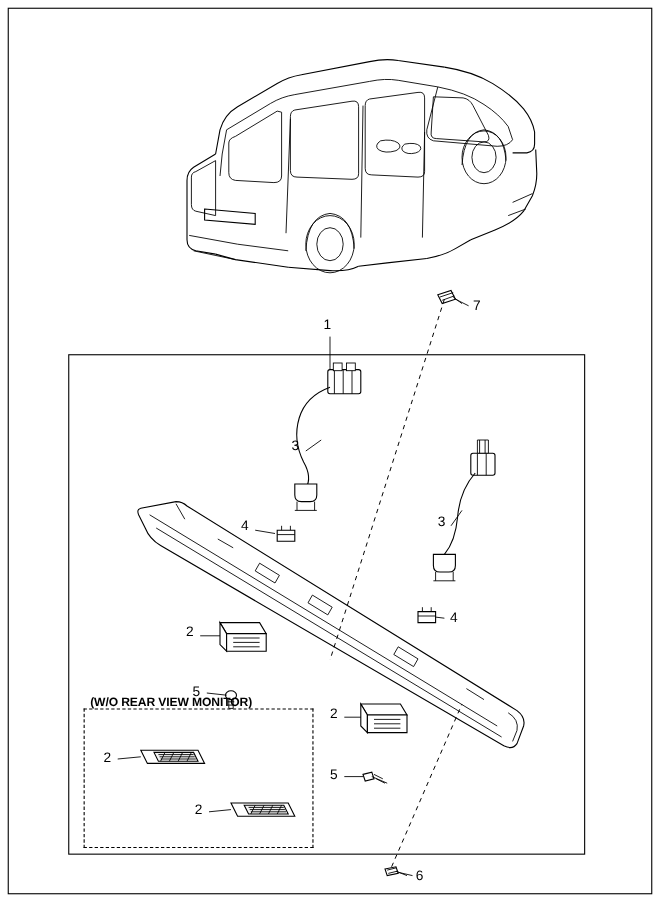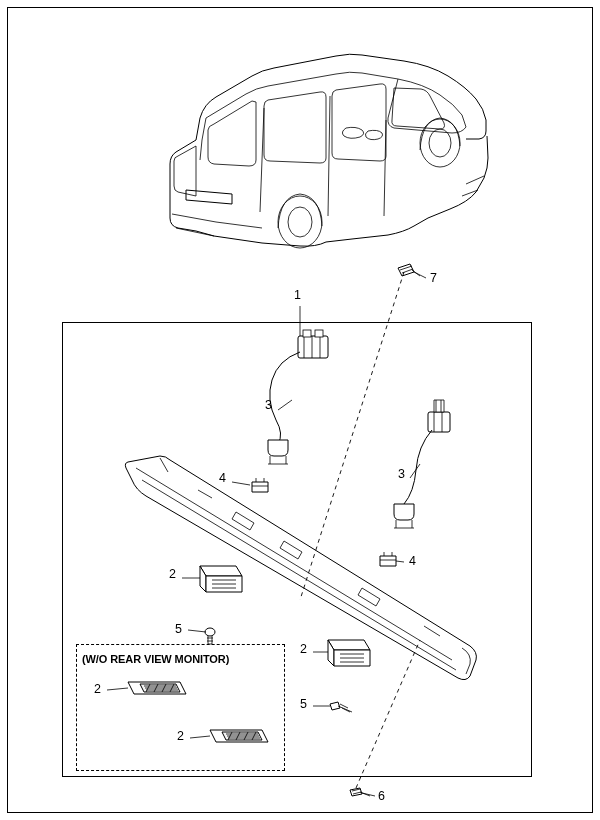--- a/index.html
+++ b/index.html
@@ -262,15 +262,15 @@
   <div class="label" style="left:219px; top:472px;">4</div>
   <div class="label" style="left:409px; top:555px;">4</div>
   <div class="label" style="left:169px; top:568px;">2</div>
   <div class="label" style="left:175px; top:623px;">5</div>
   <div class="label" style="left:300px; top:643px;">2</div>
   <div class="label" style="left:300px; top:698px;">5</div>
   <div class="label" style="left:94px; top:683px;">2</div>
   <div class="label" style="left:177px; top:730px;">2</div>
   <div class="label" style="left:378px; top:790px;">6</div>
 
-  <div class="note-label" style="left:82px; top:653px;text-align:right;">(W/O REAR VIEW MONITOR)</div>
+  <div class="note-label" style="left:82px; top:633px;text-align:right;">(W/O REAR VIEW MONITOR)</div>
 
 </div>
 
 </body></html>

